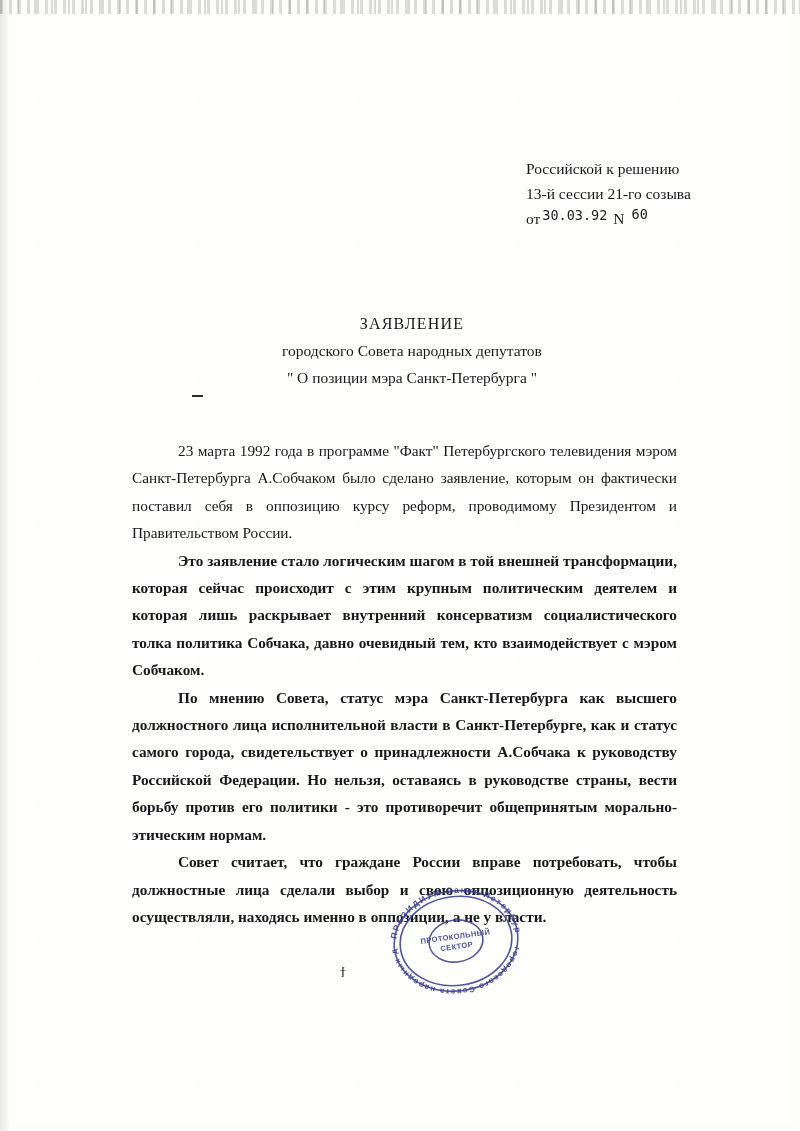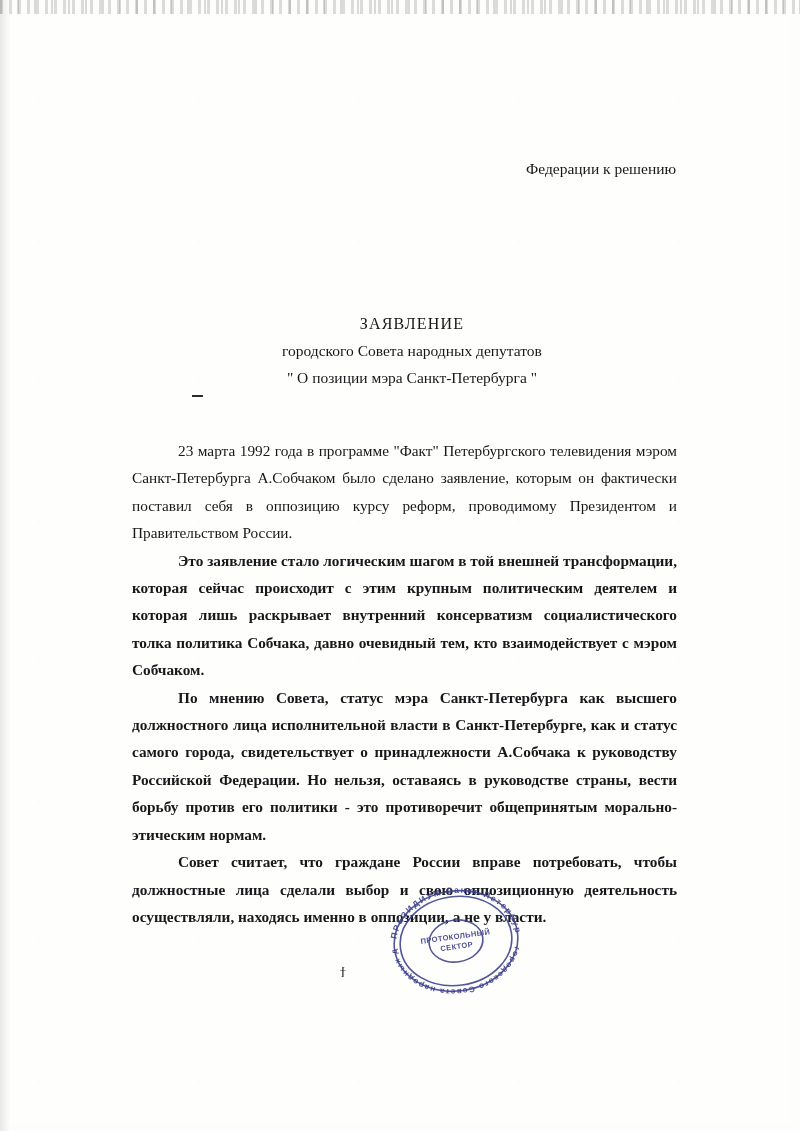--- a/index.html
+++ b/index.html
@@ -158,21 +158,28 @@
 </head>
 <body>
 
 <div class="page">
   <div class="scan-edge"></div>
   <div class="scan-edge-left"></div>
 
   <div class="sheet">
 
     <div class="doc-header">
-      <div class="line">Федерации к решению</div>
+      <div class="line">Российской к решению</div>
+      <div class="line">13-й сессии 21-го созыва</div>
+      <div class="hdr-date-row">
+        <span class="hdr-ot">от</span>
+        <span class="typed">30.03.92</span>
+        <span class="hdr-n">N</span>
+        <span class="typed-num">60</span>
+      </div>
     </div>
 
     <div class="title-block">
       <div class="title-main">ЗАЯВЛЕНИЕ</div>
       <div class="title-sub">городского Совета народных депутатов</div>
       <div class="title-sub">" О позиции мэра Санкт-Петербурга "</div>
     </div>
     <div class="stray-dash"></div>
 
     <div class="body">

